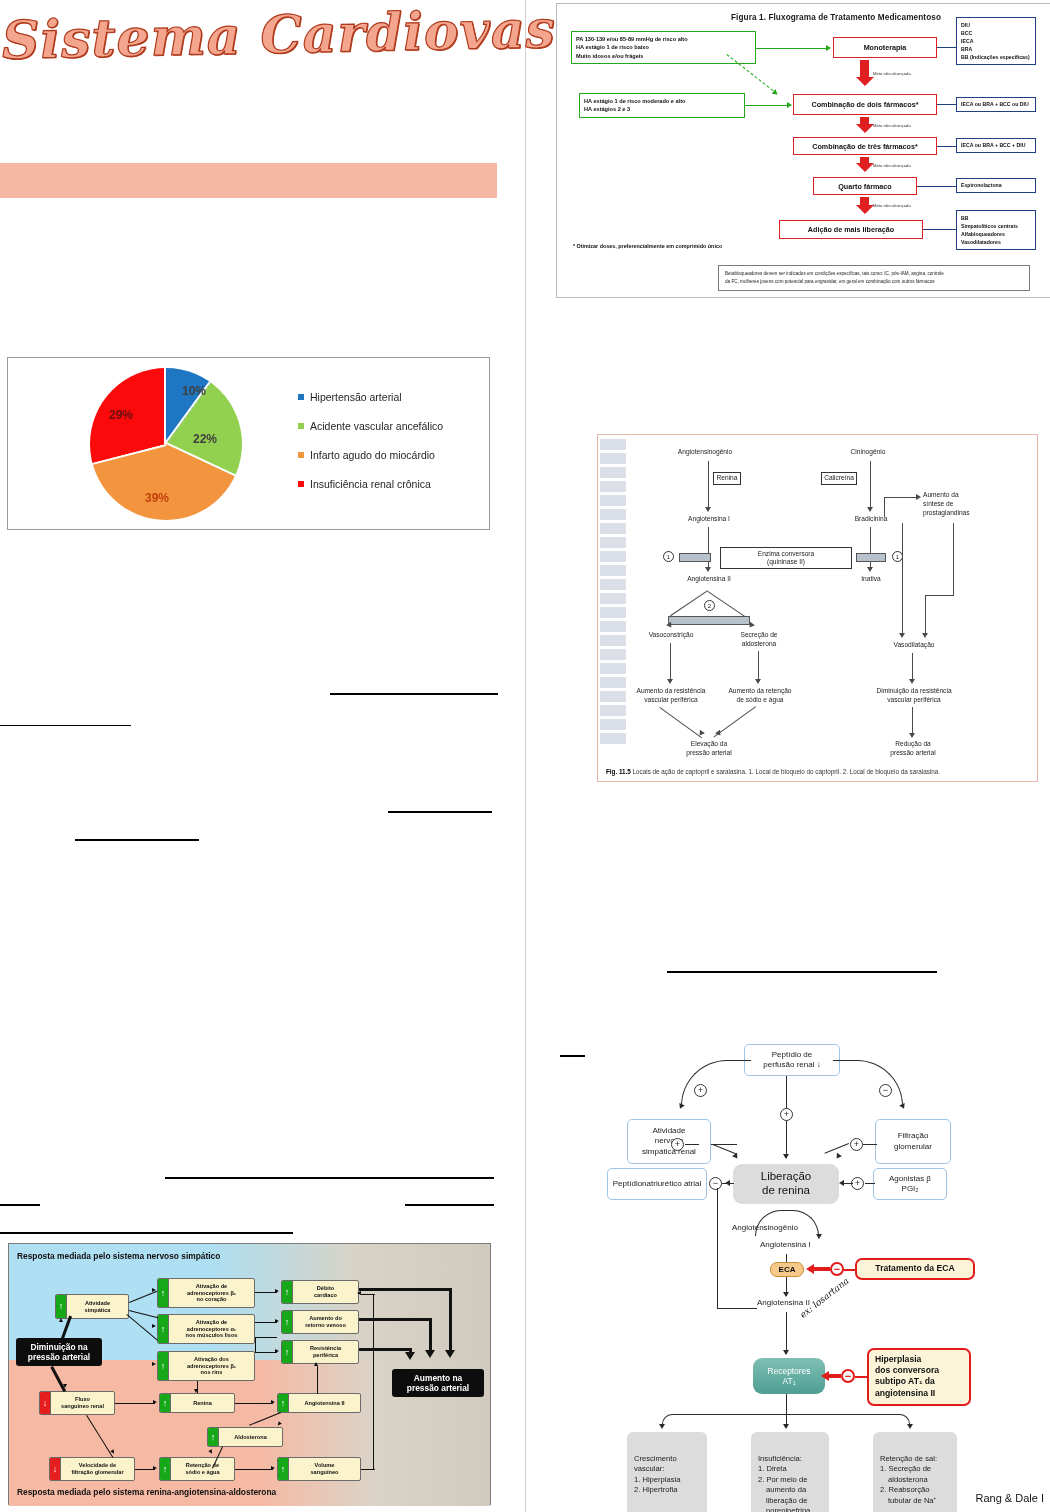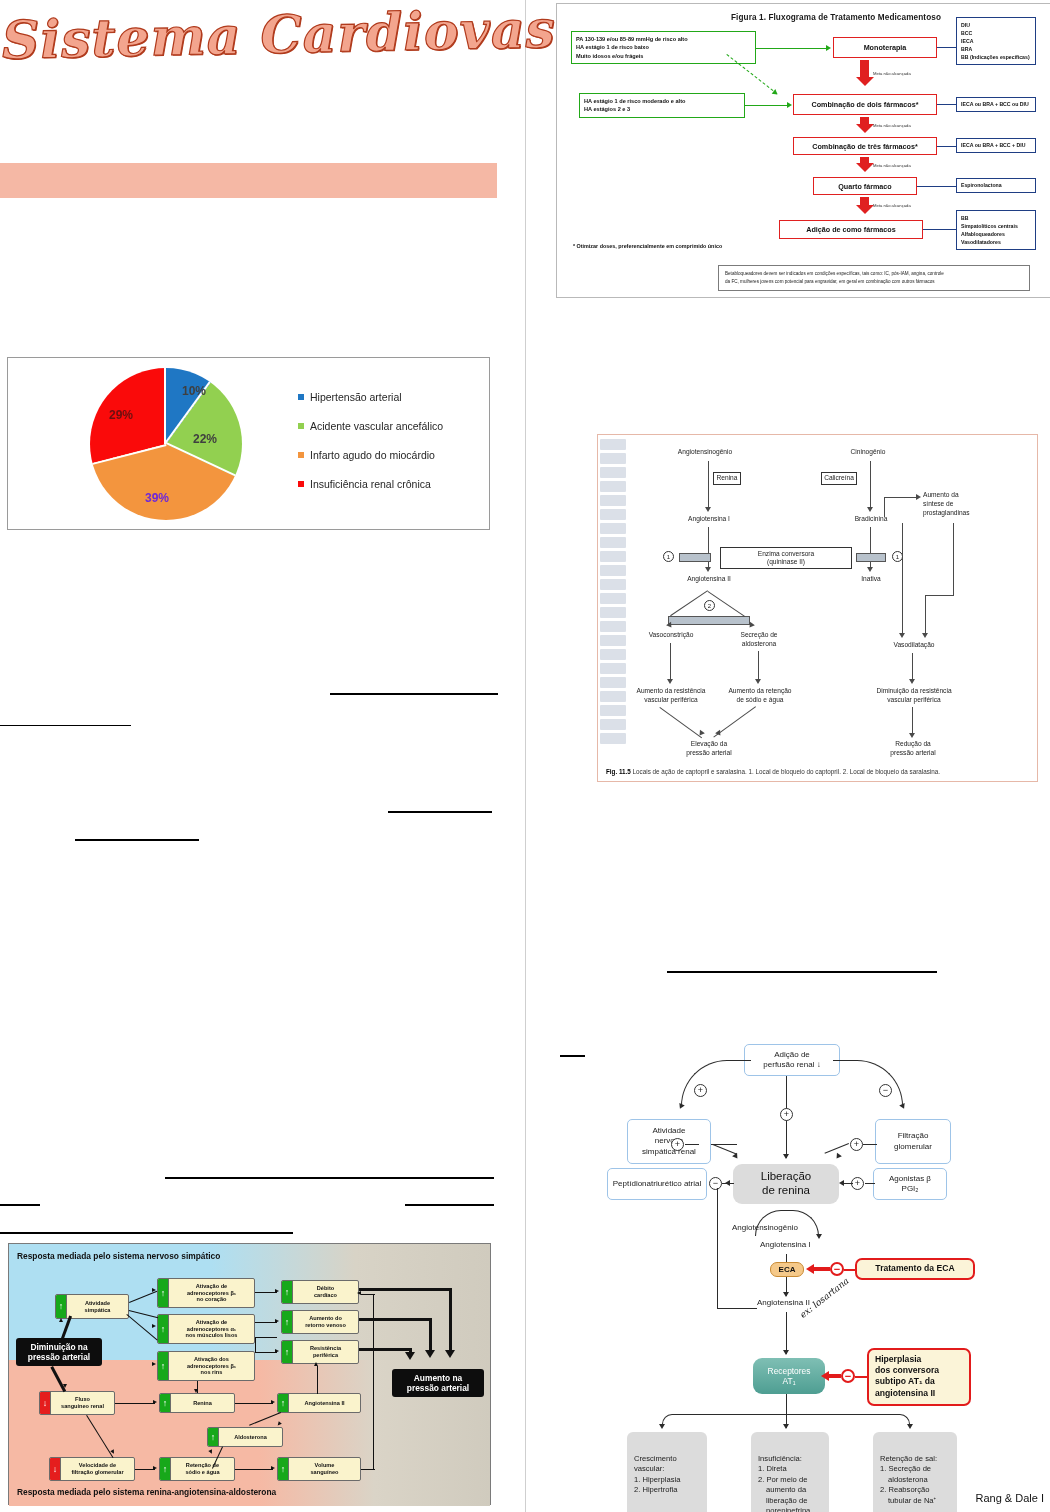--- a/index.html
+++ b/index.html
@@ -196,21 +196,21 @@
   <div class="pie-card">
     <div class="pie-wrap">
       <div class="pie" id="pieDisk" style="background: conic-gradient(rgb(31, 119, 196) 0deg, rgb(31, 119, 196) 36deg, rgb(146, 208, 80) 36deg, rgb(146, 208, 80) 115.2deg, rgb(243, 149, 62) 115.2deg, rgb(243, 149, 62) 255.6deg, rgb(250, 10, 10) 255.6deg, rgb(250, 10, 10) 360deg);">
           <div class="pie-sep" style="left: 76px; top: 76px; height: 76px; transform: rotate(216deg);"></div>
           <div class="pie-sep" style="left: 76px; top: 76px; height: 76px; transform: rotate(295.2deg);"></div>
           <div class="pie-sep" style="left: 76px; top: 76px; height: 76px; transform: rotate(435.6deg);"></div>
           <div class="pie-sep" style="left: 76px; top: 76px; height: 76px; transform: rotate(540deg);"></div>
         </div>
       <div class="pie-label" style="left:92px; top:16px; color:#3f3f3f;">10%</div>
       <div class="pie-label" style="left:103px; top:64px; color:#3f3f3f;">22%</div>
-      <div class="pie-label" style="left:55px; top:123px; color:#6d28d9;">39%</div>
+      <div class="pie-label" style="left:55px; top:123px; color:#c2410c;">39%</div>
       <div class="pie-label" style="left:19px; top:40px; color:#6b1010;">29%</div>
     </div>
 
     <div class="legend">
       <div class="legend-row">
         <span class="legend-sq" style="background:#1F77C4"></span>
         <span class="legend-tx">Hipertensão arterial</span>
       </div>
       <div class="legend-row">
         <span class="legend-sq" style="background:#92D050"></span>
@@ -244,21 +244,21 @@
     <div class="garrow" style="left:269px; top:41px;"></div>
     <div class="gline" style="left:188px; top:101px; width:44px;"></div>
     <div class="garrow" style="left:230px; top:98px;"></div>
     <div class="dashed-arrow" style="left:170px; top:50px; width:64px; transform:rotate(38deg);"></div>
     <div class="garrow" style="left:216px; top:86px; transform:rotate(38deg);"></div>
 
     <div class="rbox" style="left:276px; top:33px; width:104px; height:21px;">Monoterapia</div>
     <div class="rbox" style="left:236px; top:90px; width:144px; height:21px;">Combinação de dois fármacos*</div>
     <div class="rbox" style="left:236px; top:133px; width:144px; height:18px;">Combinação de três fármacos*</div>
     <div class="rbox" style="left:256px; top:173px; width:104px; height:18px;">Quarto fármaco</div>
-    <div class="rbox" style="left:222px; top:216px; width:144px; height:19px;">Adição de como fármacos</div>
+    <div class="rbox" style="left:222px; top:216px; width:144px; height:19px;">Adição de mais liberação</div>
 
     <div class="rarrow" style="left:303px; top:56px;">
         <i></i>
         <u></u>
       </div>
     <div class="rarrow" style="left:303px; top:113px;">
         <i style="height:7px"></i>
         <u></u>
       </div>
     <div class="rarrow" style="left:303px; top:153px;">
@@ -437,21 +437,21 @@
 
     <div class="caption">
       <b>Fig. 11.5</b>
       <span>Locais de ação de captopril e saralasina. 1. Local de bloqueio do captopril. 2. Local de bloqueio da saralasina.</span>
     </div>
   </div>
 
   <div class="fig" id="fig-renin">
 
     <div class="rbx" style="left:159px; top:4px; width:96px; height:32px; flex-direction:column;">
-      <span>Adição de</span>
+      <span>Peptídio de</span>
       <span>perfusão renal ↓</span>
     </div>
 
     <div class="rbx" style="left:42px; top:79px; width:84px; height:45px; flex-direction:column;">
       <span>Atividade</span>
       <span>nervosa</span>
       <span>simpática renal</span>
     </div>
 
     <div class="rbx" style="left:290px; top:79px; width:76px; height:45px; flex-direction:column;">

